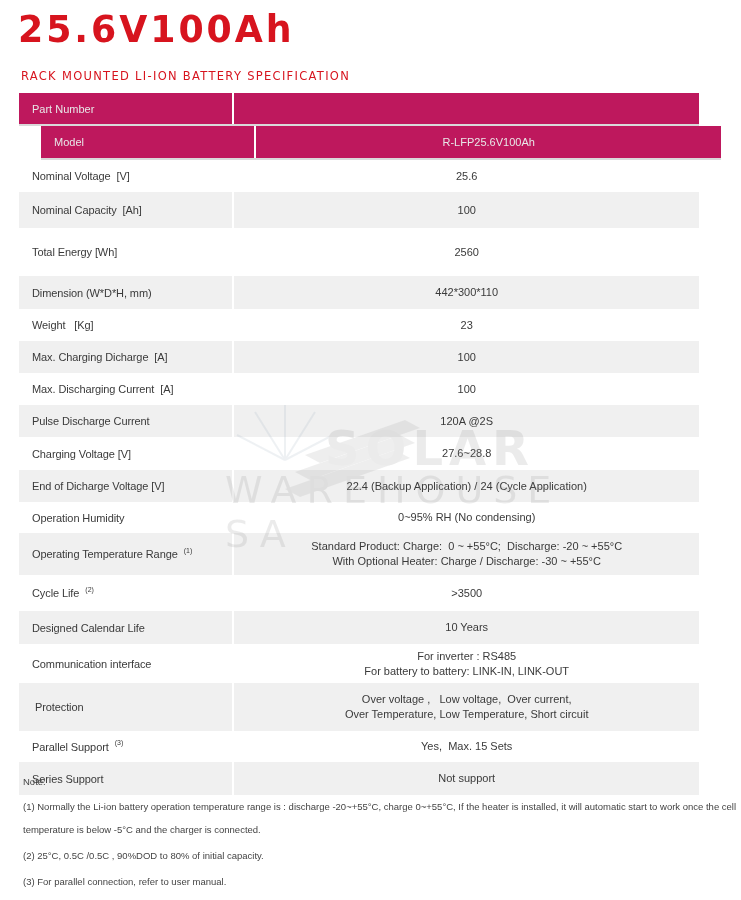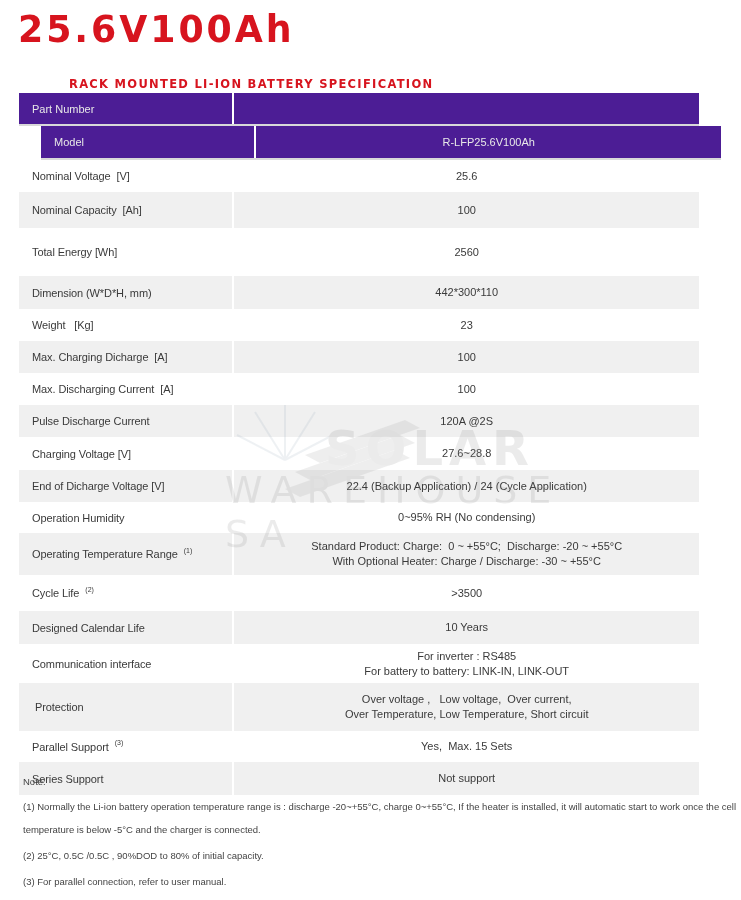--- a/index.html
+++ b/index.html
@@ -1,24 +1,24 @@
 <!DOCTYPE html>
 <html><head>
 <meta charset="utf-8">
 <style>
   html, body { margin:0; padding:0; background:#ffffff; }
   body { width:741px; height:900px; position:relative; overflow:hidden; font-family:"Liberation Sans", sans-serif; color:#3a3a3a; }
   .title { position:absolute; left:18px; top:6px; font-family:"DejaVu Sans", sans-serif; font-weight:bold; font-size:37px; color:#d7141e; letter-spacing:3px; line-height:48px; transform:scaleX(0.98); transform-origin:left; }
-  .subtitle { position:absolute; left:21px; top:76px; font-family:"DejaVu Sans", sans-serif; font-weight:bold; font-size:11.5px; color:#d7141e; letter-spacing:1.3px; line-height:16px;margin-left:48px; }
+  .subtitle { position:absolute; left:21px; top:68px; font-family:"DejaVu Sans", sans-serif; font-weight:normal; font-size:11.5px; color:#d7141e; letter-spacing:1.3px; line-height:16px; }
   .table { position:absolute; left:19px; top:93px; width:680px; }
   .row { display:flex; width:680px; }
   .cell { box-sizing:border-box; display:flex; align-items:center; font-size:11px; transform-origin:left; }
   .c1 { width:214px; padding-left:13px; }
   .c2 { width:466px; justify-content:center; text-align:center; flex-direction:column; margin-left:2px; line-height:15px; }
-  .row.hdr .cell { background:#4c1d95; color:#e8e8e8; }
+  .row.hdr .cell { background:#be185d; color:#e8e8e8; }
   .row.hdr { border-bottom:2px solid #d9d9d9; }
   .row.gray .cell { background:#f0f0f0; }
   .row.white .cell { background:#ffffff; }
   sup { font-size:7px; margin-left:6px; position:relative; top:-4px; vertical-align:baseline; }
   .c1 .lbl { letter-spacing:-0.1px; }
   .notes { position:absolute; left:23px; top:776px; font-size:9.5px; color:#444; width:710px; }
   .note { position:absolute; left:0; white-space:nowrap; }
   .watermark { position:absolute; left:225px; top:400px; width:340px; height:120px; pointer-events:none; opacity:0.16; }
   .wm-text1 { position:absolute; left:100px; top:20px; font-size:48px; font-weight:bold; color:#888; letter-spacing:6px; font-family:"DejaVu Sans", sans-serif; }
   .wm-text2 { position:absolute; left:0px; top:68px; font-size:38px; color:#888; letter-spacing:10px; font-family:"DejaVu Sans", sans-serif; }

